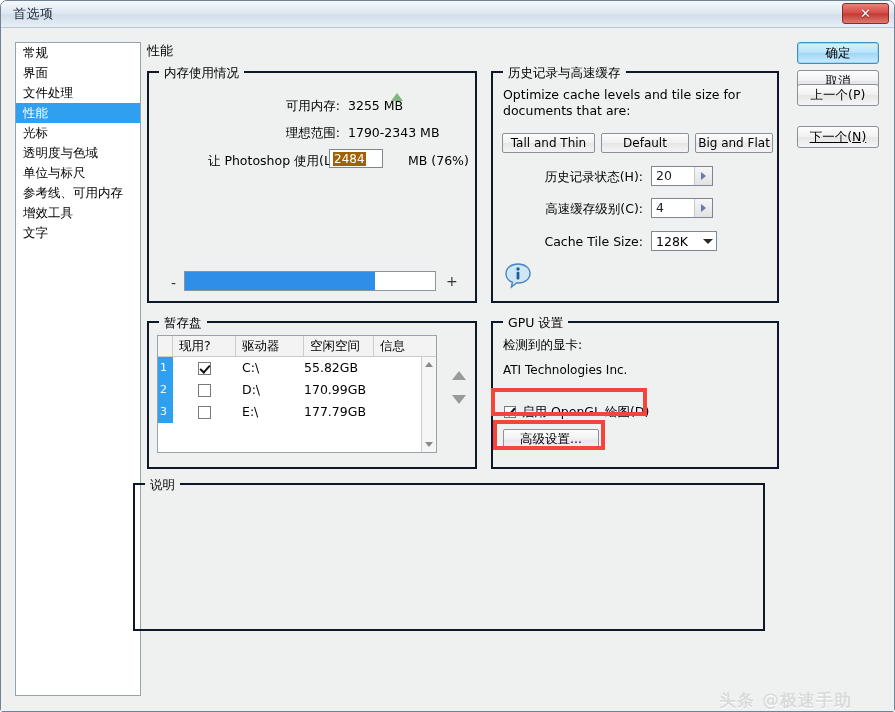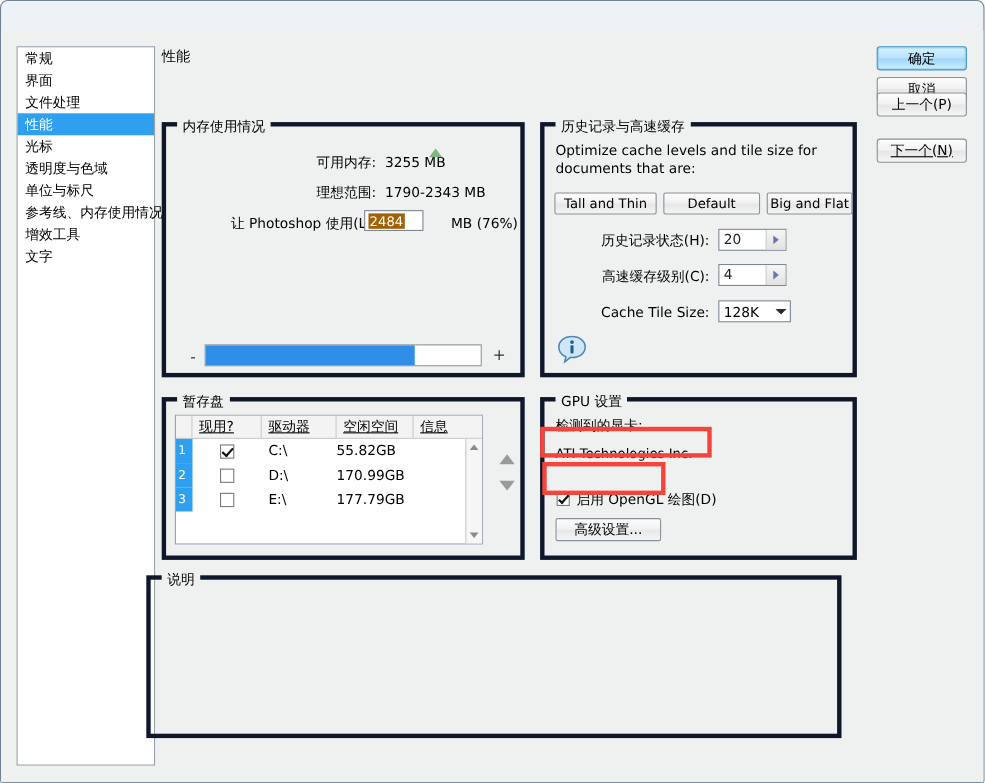--- a/index.html
+++ b/index.html
@@ -61,23 +61,22 @@
 
   
   #pagetitle {
     position:absolute; left:146px; top:14px;
     font-size:13px; color:#000;
   }
 
   
   .group {
     position:absolute;
-    border:4px solid #0f172a;
+    border:2px solid #0f172a;
     background:transparent;
-    margin-top:40px;
   }
   .group > .legend {
     position:absolute; top:-8px; left:10px;
     background:#eff0f0; padding:0 5px;
     font-size:12.5px; color:#000; white-space:nowrap;
   }
 
   
   #g-mem { left:146px; top:43px; width:330px; height:232px; }
   .mem-row { position:absolute; font-size:12.5px; white-space:nowrap; }
@@ -178,21 +177,21 @@
     position:absolute; left:44px; top:190px; width:230px;
     font-size:12px; line-height:15px; color:#000;
   }
 
   
   #g-scratch { left:146px; top:293px; width:330px; height:148px; }
   #disk-table {
     position:absolute; left:8px; top:12px; width:280px; height:118px;
     background:#fff; border:1px solid #9aa3ac;
   }
-  #disk-head { display:flex; height:21px; background:#f3f3f3; border-bottom:1px solid #c7ccd1;text-decoration:underline; }
+  #disk-head { display:flex; height:21px; background:#f3f3f3; border-bottom:1px solid #c7ccd1; }
   #disk-head .th {
     font-size:12.5px; padding:2px 0 0 6px; border-right:1px solid #c7ccd1;
     color:#000; white-space:nowrap; overflow:hidden;
   }
   .c-num  { width:15px; }
   .c-act  { width:63px; }
   .c-drv  { width:68px; }
   .c-free { width:70px; }
   .c-info { width:62px; border-right:none !important; }
 
@@ -288,32 +287,36 @@
     font-size:17px; font-weight:bold; color:#d9dadb;
     letter-spacing:1px; white-space:nowrap;
     text-shadow: 0 1px 0 #fff;
   }
 </style>
 </head>
 <body>
 
 <div id="window">
 
+  <div id="titlebar">
+    <div id="titletext">首选项</div>
+    <div id="closebtn">✕</div>
+  </div>
 
   <div id="client">
 
     <div id="sidebar">
       <div class="side-item">常规</div>
       <div class="side-item">界面</div>
       <div class="side-item">文件处理</div>
       <div class="side-item sel">性能</div>
       <div class="side-item">光标</div>
       <div class="side-item">透明度与色域</div>
       <div class="side-item">单位与标尺</div>
-      <div class="side-item">参考线、内存使用情况</div>
+      <div class="side-item">参考线、可用内存</div>
       <div class="side-item">增效工具</div>
       <div class="side-item">文字</div>
     </div>
 
     <div id="pagetitle">性能</div>
 
     <div class="group" id="g-mem">
       <div class="legend">内存使用情况</div>
 
       <div class="mem-row" id="mem-avail-lbl">可用内存:</div>
@@ -457,15 +460,16 @@
     <div class="group" id="g-desc">
       <div class="legend">说明</div>
       <div style="position:absolute;left:10px;top:14px;font-size:12.5px;"></div>
     </div>
 
     <div class="rbtn" id="rbtn-ok">确定</div>
     <div class="rbtn" id="rbtn-cancel">取消</div>
     <div class="rbtn" id="rbtn-prev">上一个(P)</div>
     <div class="rbtn" id="rbtn-next">下一个(N)</div>
 
+    <div id="watermark">头条 @极速手助</div>
 
   </div>
 </div>
 
 </body></html>

